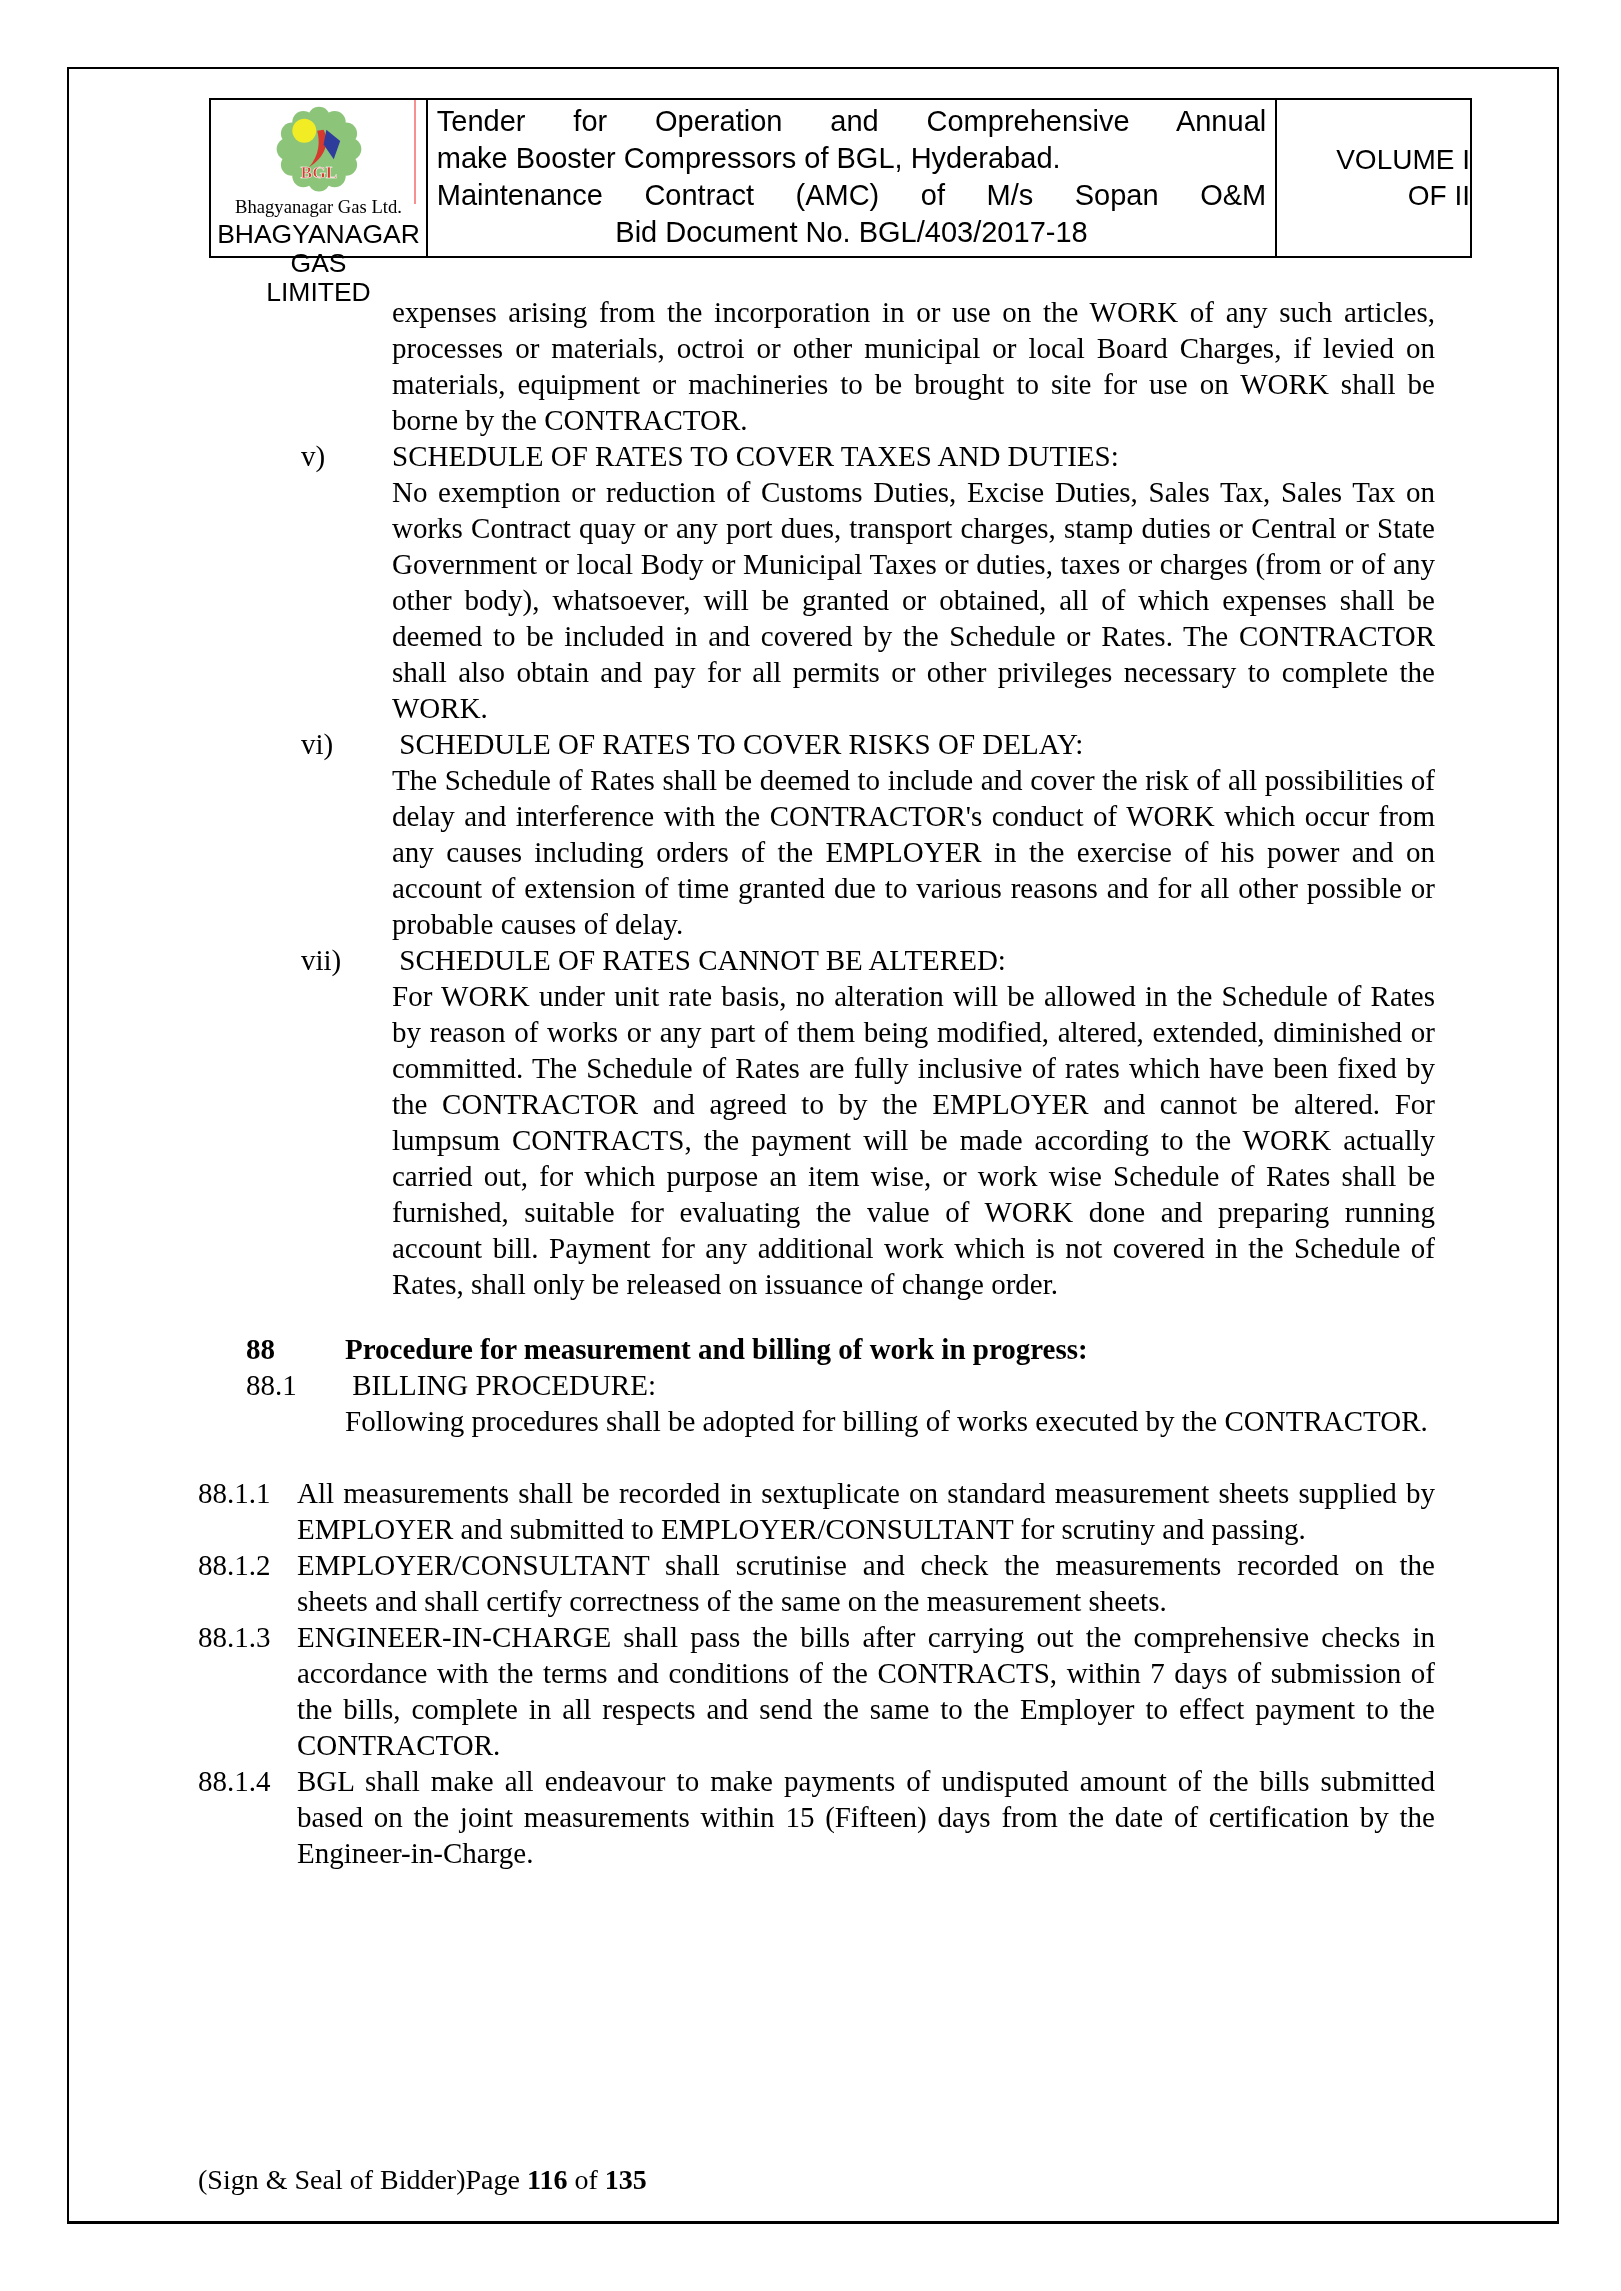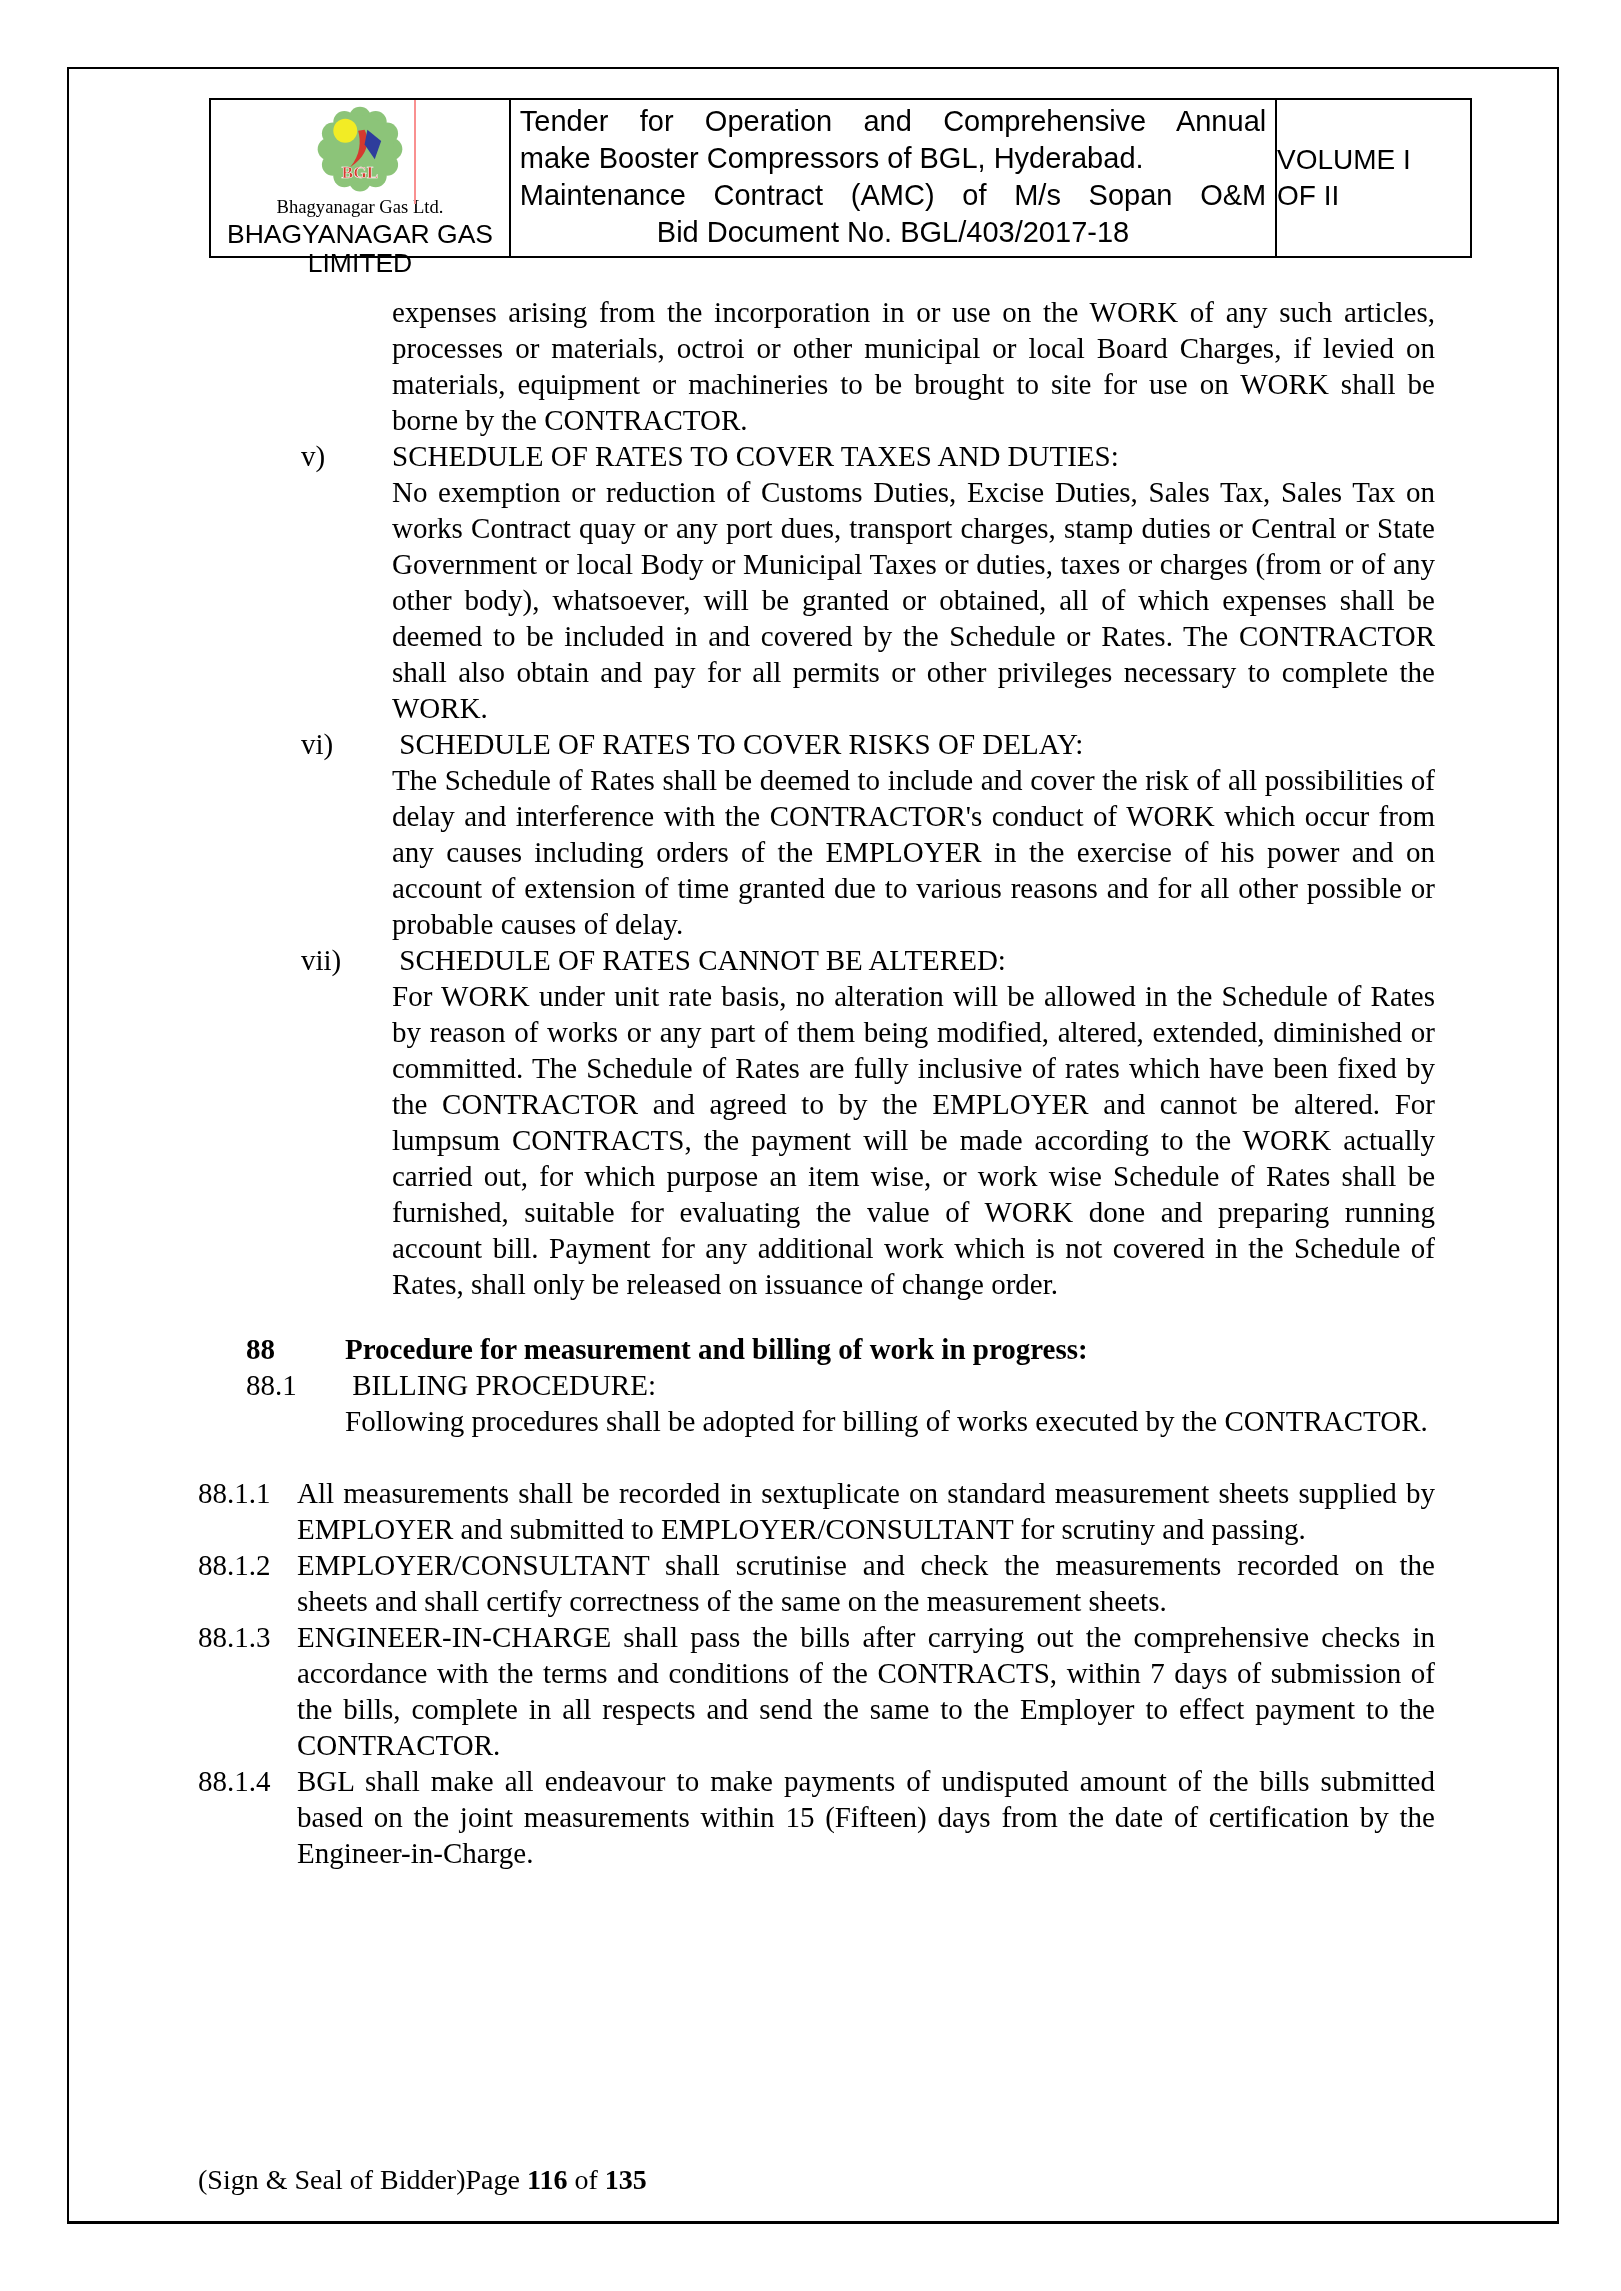--- a/index.html
+++ b/index.html
@@ -3,24 +3,24 @@
 <meta charset="utf-8">
 <style>
   html,body{margin:0;padding:0;background:#ffffff;}
   body{width:1621px;height:2292px;position:relative;font-family:"Liberation Serif",serif;color:#000;}
   .border-box{position:absolute;left:67px;top:67px;width:1488px;height:2152px;
               border:2px solid #000;border-bottom-width:3.9px;}
   
   .header-table{position:absolute;left:140px;top:29px;width:1263px;height:160px;
                 display:flex;border:2px solid #000;box-sizing:border-box;background:#fff;}
   .cell{box-sizing:border-box;}
-  .cell-logo{width:300px;border-right:2px solid #000;position:relative;text-align:center;}
+  .cell-logo{width:217px;border-right:2px solid #000;position:relative;text-align:center;}
   .cell-title{flex:1;border-right:2px solid #000;padding:2.9px 8.8px 0 8.8px;
               font-family:"Liberation Sans",sans-serif;font-size:29px;line-height:37px;}
-  .cell-volume{width:193px;display:flex;flex-direction:column;justify-content:center;align-items:flex-start;
+  .cell-volume{width:193px;display:flex;flex-direction:column;justify-content:center;align-items:flex-end;
                font-family:"Liberation Sans",sans-serif;font-size:28px;line-height:36px;}
   .title-line{white-space:nowrap;}
   .title-line.just{white-space:normal;text-align:justify;text-align-last:justify;}
   .title-line.center{text-align:center;white-space:normal;}
   .logo-svg{display:block;margin:4.9px auto 0 auto;width:100px;height:92px;}
   .logo-caption{font-size:18.6px;line-height:20.6px;color:#000000;margin-top:0;}
   .org-name{font-family:"Liberation Sans",sans-serif;font-size:26.5px;line-height:29px;margin-top:2.9px;}
   .red-line{position:absolute;left:203px;top:0;width:2px;height:104px;background:#F99090;}
   
   .content{position:absolute;left:0;top:189px;right:0;padding-right:122px;

